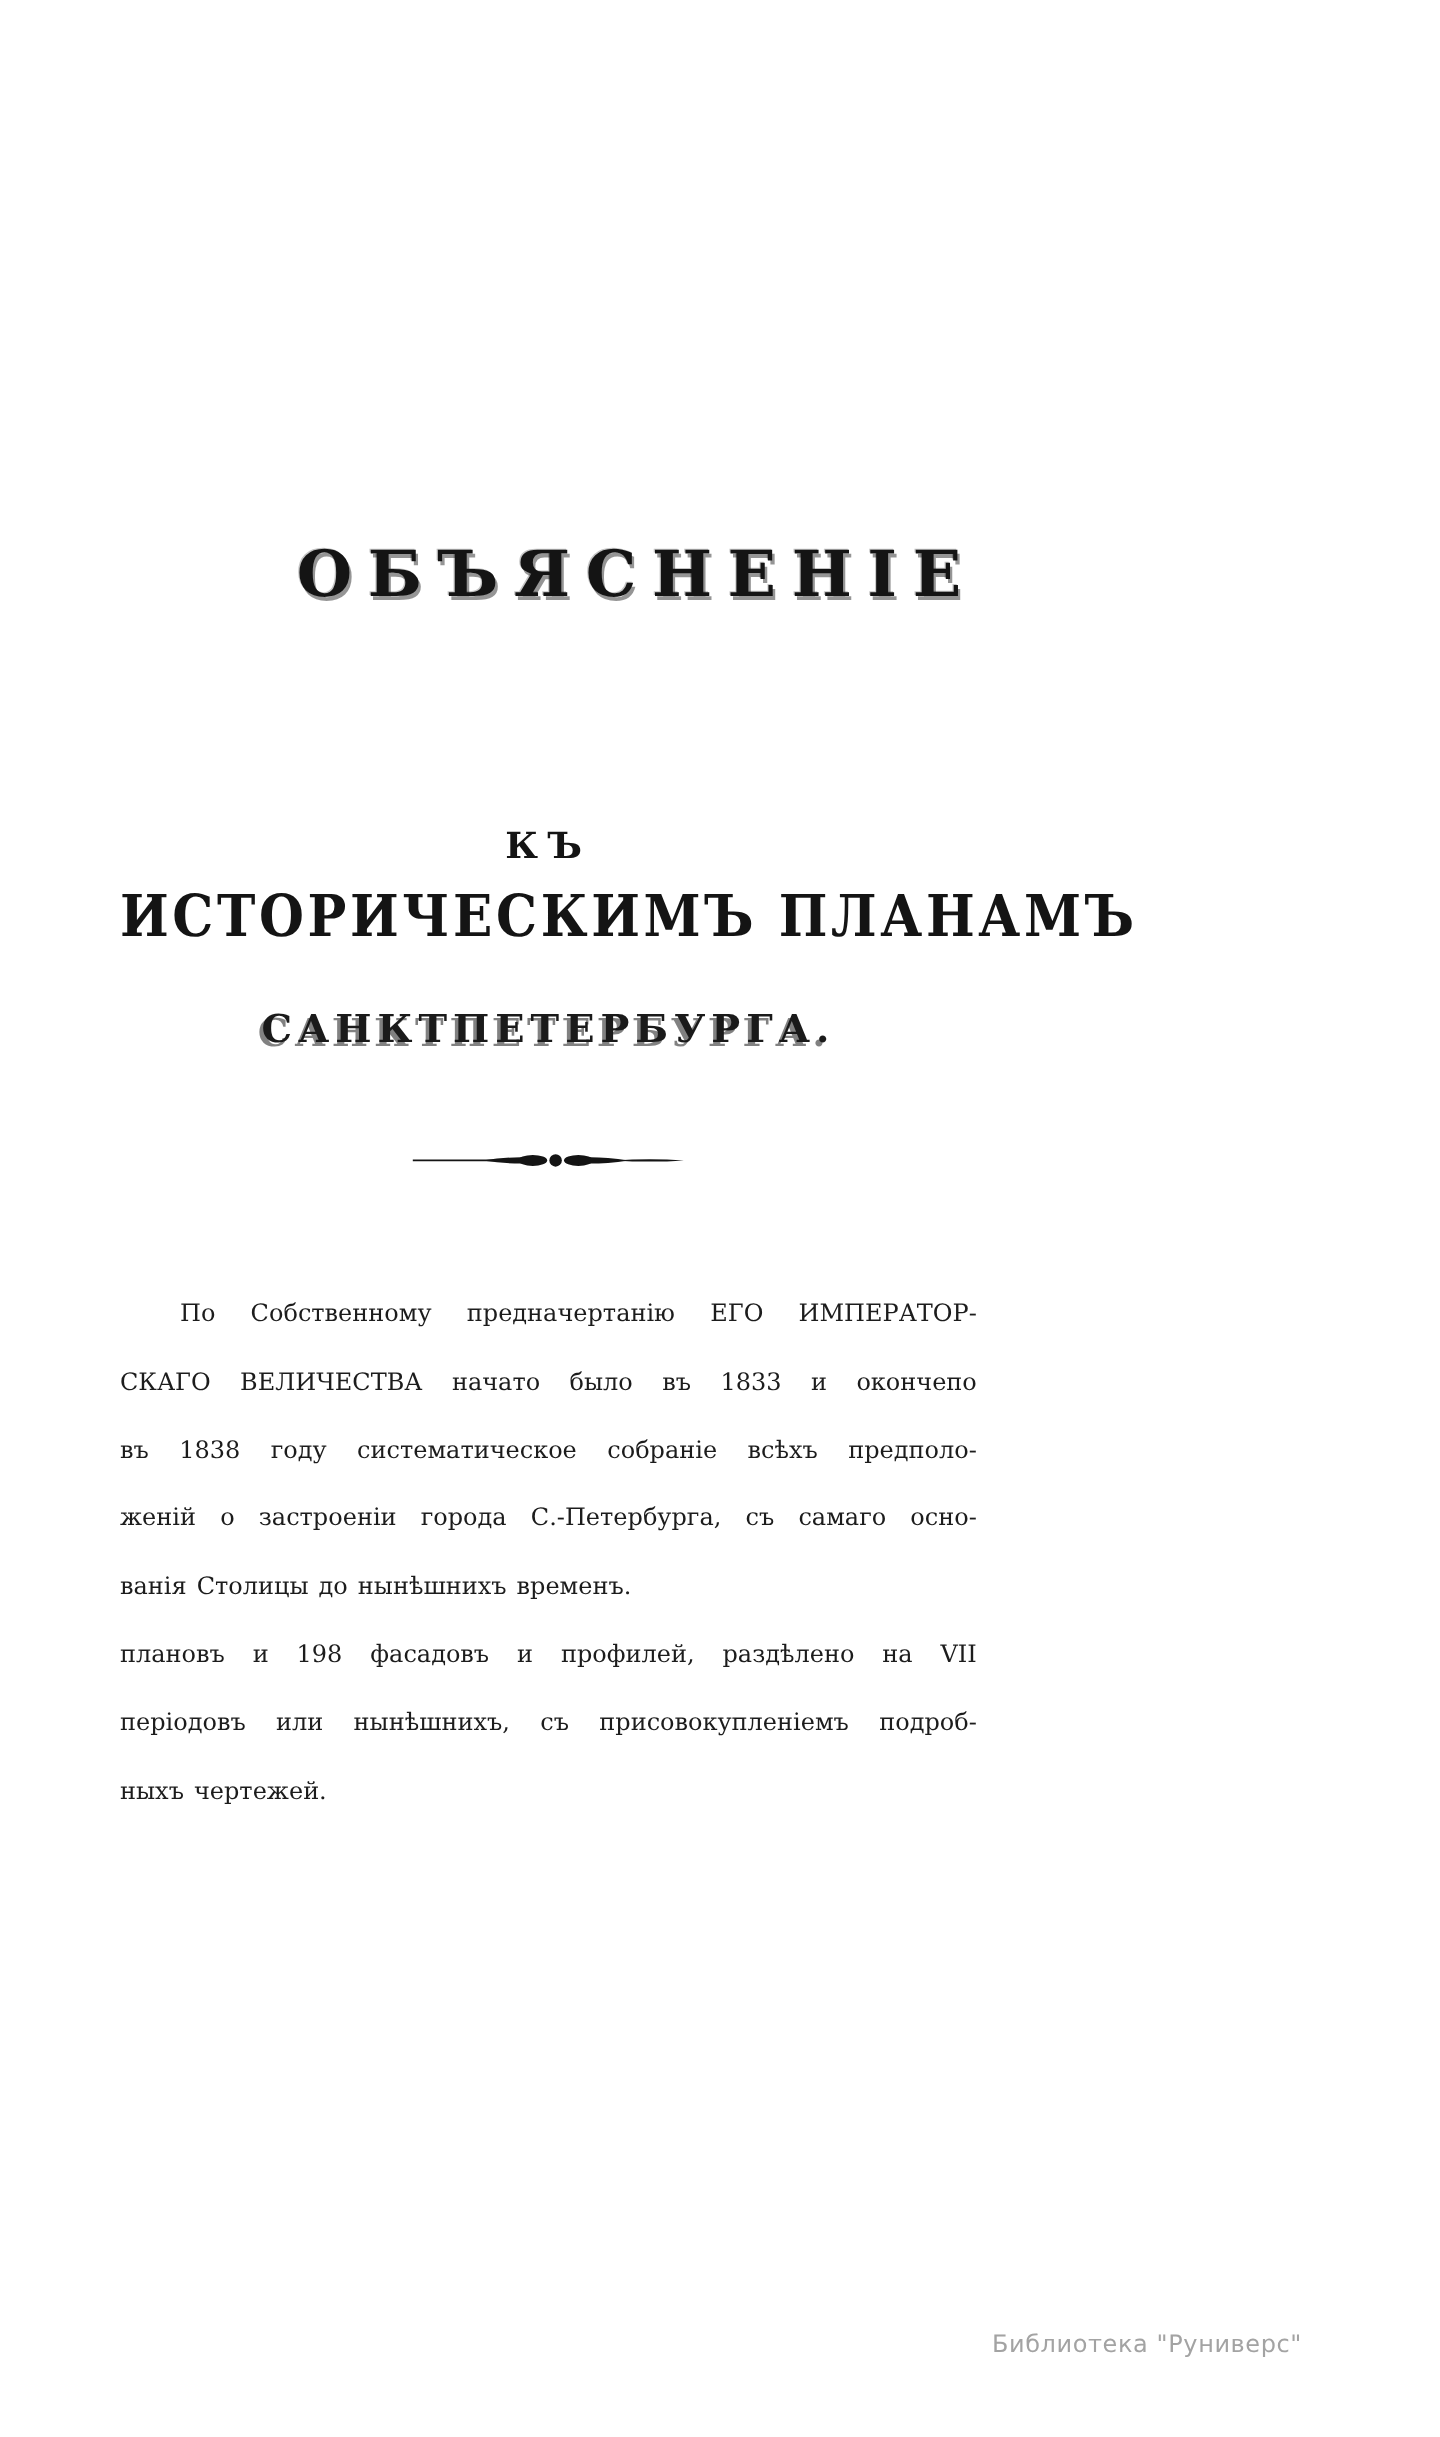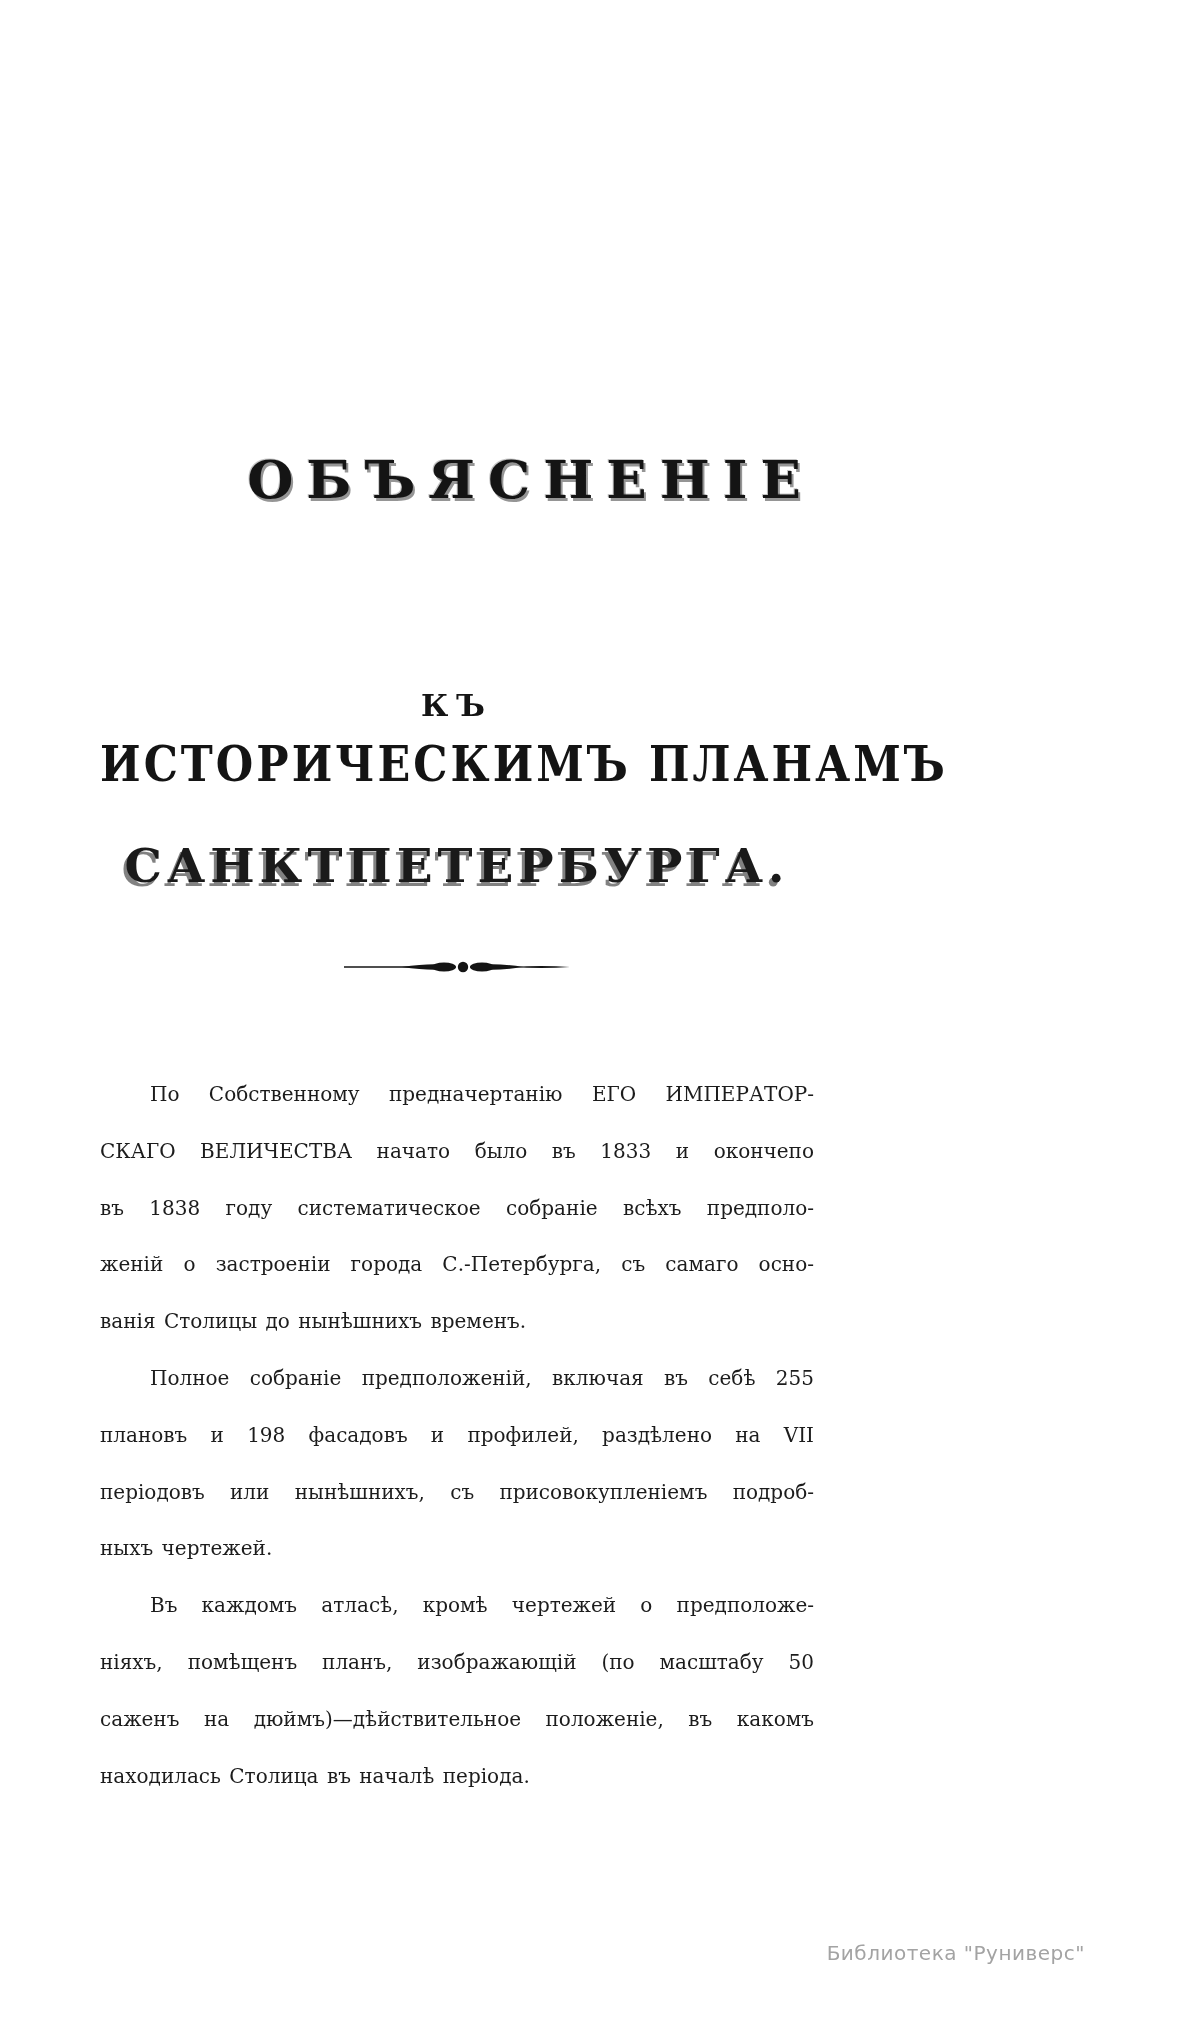--- a/index.html
+++ b/index.html
@@ -60,21 +60,21 @@
     transform: scaleY(1.12);
     transform-origin: top center;
     white-space: nowrap;
   }
   .title-city {
     position: absolute;
     top: 838px;
     left: 0;
     width: 100%;
     text-align: center;
-    font-size: 47px;
+    font-size: 32px;
     font-weight: bold;
     letter-spacing: 5px;
     color: #1a1a1a;
     text-shadow: -3px 4px 0 rgba(25,25,25,0.55);
     white-space: nowrap;
   }
   .divider-wrap {
     position: absolute;
     top: 958px;
     left: 0;
@@ -146,30 +146,23 @@
 
       <div>
         <span class="text-line first">По Собственному предначертанію ЕГО ИМПЕРАТОР-</span>
         <span class="text-line">СКАГО ВЕЛИЧЕСТВА начато было въ 1833 и окончепо</span>
         <span class="text-line">въ 1838 году систематическое собраніе всѣхъ предполо-</span>
         <span class="text-line">женій о застроеніи города С.-Петербурга, съ самаго осно-</span>
         <span class="text-line last">ванія Столицы до нынѣшнихъ временъ.</span>
       </div>
 
       <div>
-        <span class="text-line first">Полное собраніе предположеній, включая въ себѣ 255</span>
         <span class="text-line">плановъ и 198 фасадовъ и профилей, раздѣлено на VII</span>
         <span class="text-line">періодовъ или нынѣшнихъ, съ присовокупленіемъ подроб-</span>
         <span class="text-line last">ныхъ чертежей.</span>
       </div>
 
-      <div>
-        <span class="text-line first">Въ каждомъ атласѣ, кромѣ чертежей о предположе-</span>
-        <span class="text-line">ніяхъ, помѣщенъ планъ, изображающій (по масштабу 50</span>
-        <span class="text-line">саженъ на дюймъ)—дѣйствительное положеніе, въ какомъ</span>
-        <span class="text-line last">находилась Столица въ началѣ періода.</span>
-      </div>
 
     </div>
   </div>
 
   <div class="watermark">Библиотека "Руниверс"</div>
 </div>
 
 </body></html>

